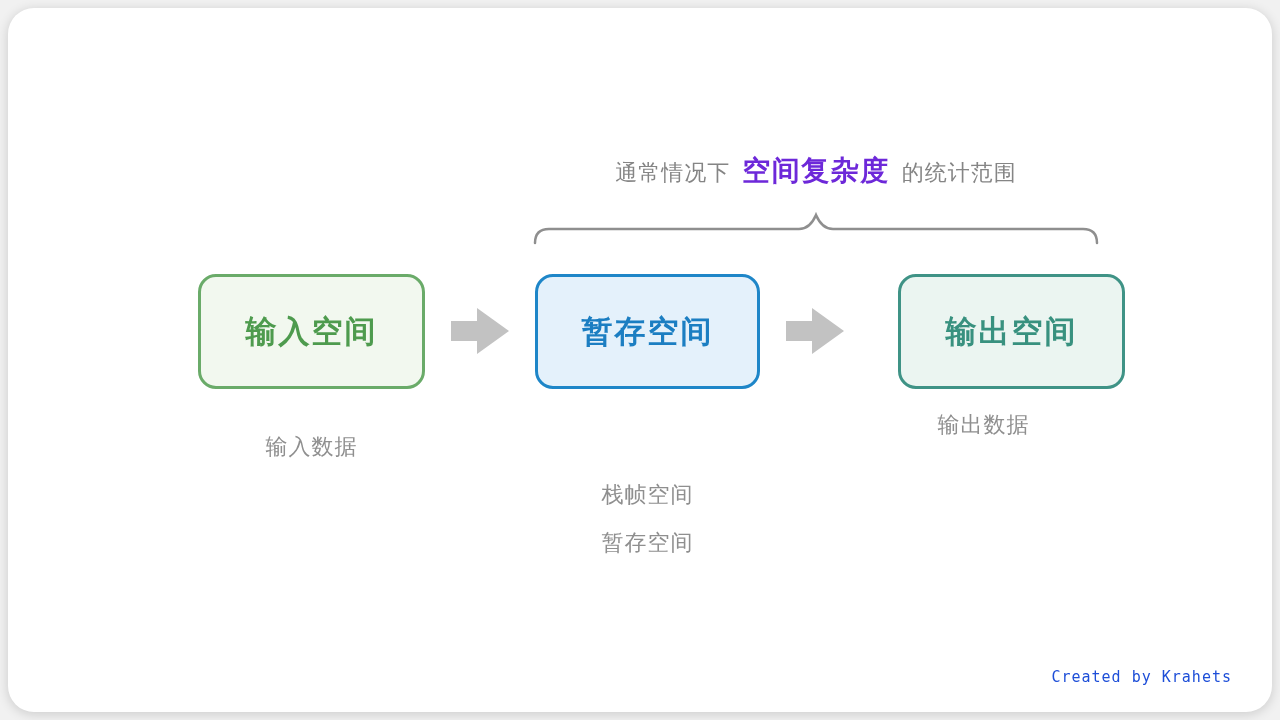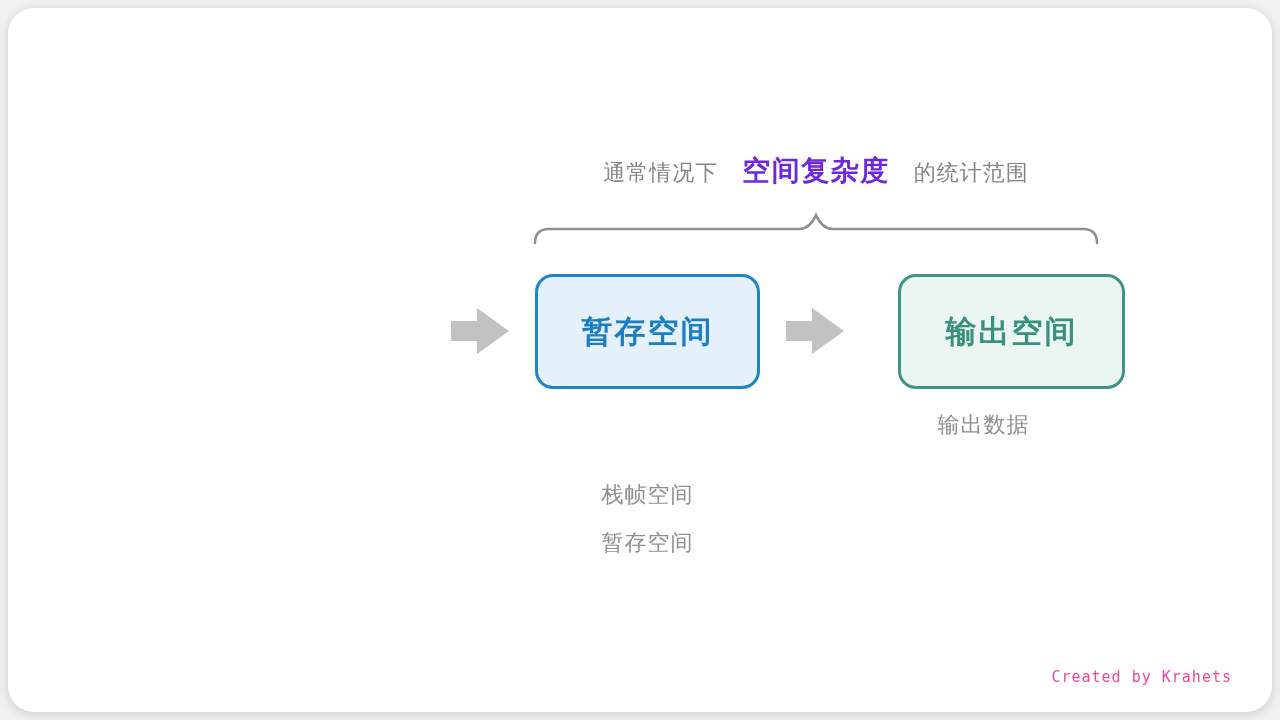--- a/index.html
+++ b/index.html
@@ -10,21 +10,21 @@
     position:relative;
   }
   .card {
     position:absolute; left:8px; top:8px; width:1264px; height:704px;
     background:#ffffff; border-radius:26px;
     box-shadow:0 2px 12px rgba(0,0,0,0.16);
   }
   .title {
     position:absolute; left:525px; top:144px; width:566px; height:44px;
     display:flex; align-items:baseline; justify-content:center;
-    color:#858585; font-size:22px; letter-spacing:1px; white-space:nowrap;gap:12px;
+    color:#858585; font-size:22px; letter-spacing:1px; white-space:nowrap;
   }
   .title .hl {
     font-size:28px; font-weight:700; color:#6d28d9; margin:0 12px;
     letter-spacing:1.5px;
   }
   .brace { position:absolute; left:523px; top:201px; width:570px; height:38px; }
   .box {
     position:absolute; top:266px; height:115px;
     border-radius:18px; border:3px solid;
     display:flex; align-items:center; justify-content:center;
@@ -41,54 +41,58 @@
     letter-spacing:1px; line-height:26px;
   }
   .note.n-input  { left:190px; width:227px; top:426px; }
   .note.n-temp1  { left:527px; width:225px; top:426px; }
   .note.n-temp2  { left:527px; width:225px; top:474px; }
   .note.n-temp3  { left:527px; width:225px; top:522px; }
   .note.n-output { left:862px; width:227px; top:404px; }
   .credit {
     position:absolute; right:40px; bottom:26px;
     font-family:"DejaVu Sans Mono","Liberation Mono",monospace;
-    font-size:15px; color:#ec4899; letter-spacing:1px;
+    font-size:15px; color:#1d4ed8; letter-spacing:1px;
   }
 </style>
 </head>
 <body>
 
 <div class="card">
 
   <div class="title">
     <span>通常情况下</span>
     <span class="hl">空间复杂度</span>
     <span>的统计范围</span>
   </div>
 
   <svg class="brace" viewBox="0 0 570 38">
     <path d="M 4 34 Q 4 20 18 20 L 268 20 Q 279 20 285 6 Q 291 20 302 20 L 552 20 Q 566 20 566 34" fill="none" stroke="#8f8f8f" stroke-width="2.5" stroke-linecap="round"></path>
   </svg>
 
+  <div class="box green">
+    <span>输入空间</span>
+  </div>
 
   <svg class="arrow a1" viewBox="0 0 58 50">
     <polygon points="0,15 26,15 26,2 58,25 26,48 26,35 0,35" fill="#c2c2c2"></polygon>
   </svg>
 
   <div class="box blue">
     <span>暂存空间</span>
   </div>
 
   <svg class="arrow a2" viewBox="0 0 58 50">
     <polygon points="0,15 26,15 26,2 58,25 26,48 26,35 0,35" fill="#c2c2c2"></polygon>
   </svg>
 
   <div class="box teal">
     <span>输出空间</span>
   </div>
 
+  <div class="note n-input">输入数据</div>
   <div class="note n-temp2">栈帧空间</div>
   <div class="note n-temp3">暂存空间</div>
   <div class="note n-output">输出数据</div>
 
   <div class="credit">Created by Krahets</div>
 
 </div>
 
 </body></html>

